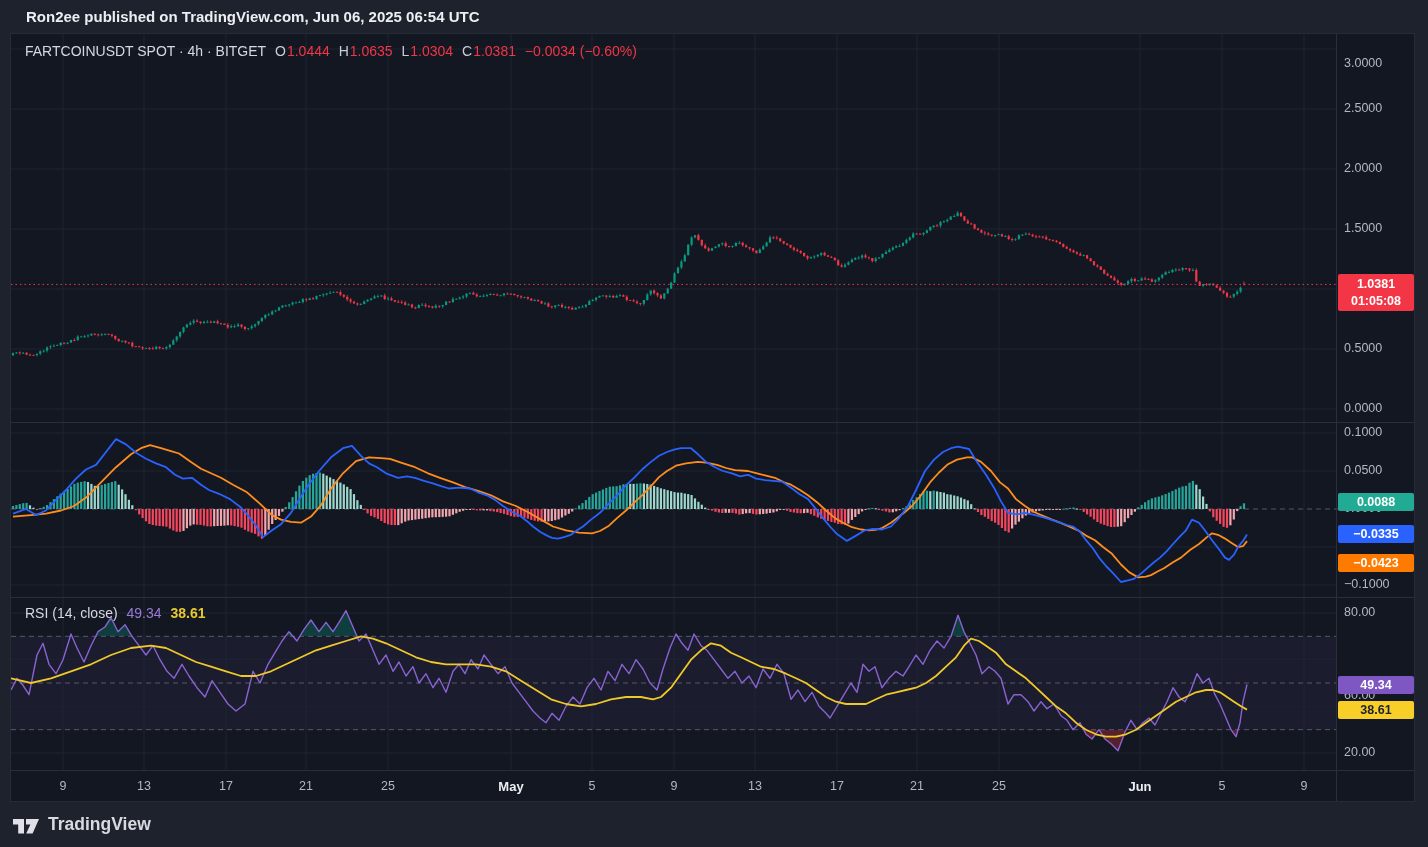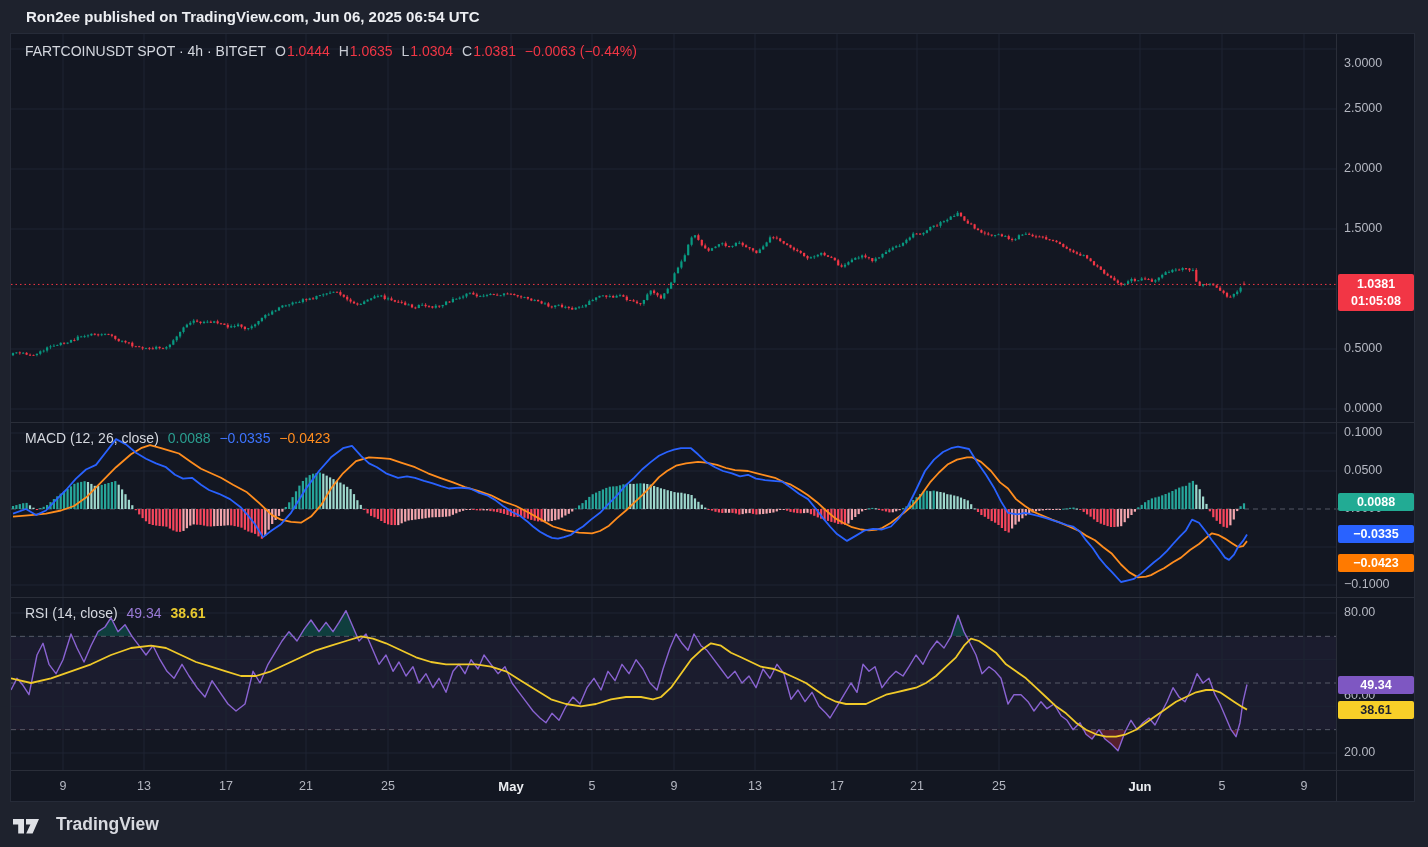--- a/index.html
+++ b/index.html
@@ -20,21 +20,21 @@
   .legend .purple{color:#9a7bd6}
   .legend .yellow{color:#e8c930;font-weight:700}
   .badge{position:absolute;left:1327px;width:76px;border-radius:2px;color:#fff;font-size:12.5px;
          font-weight:700;text-align:center;line-height:18px;height:18px;z-index:6}
   .badge.two-line{height:auto;line-height:16.5px;padding:2px 0}
   .axis-label{position:absolute;left:1333px;color:#b4b7c1;font-size:12.5px;z-index:4}
   .time-label{position:absolute;transform:translateX(-50%);color:#b4b7c1;font-size:12.5px;z-index:4}
   .time-label.bold{color:#eceef2;font-weight:700;font-size:13px}
   .footer{position:absolute;left:0;top:802px;width:100%;height:45px;background:#1e222d;
           display:flex;align-items:center;padding-left:13px;box-sizing:border-box}
-  .brand{display:flex;align-items:center;gap:16px;color:#d8dae0;font-size:17.5px;font-weight:700;cursor:pointer}
+  .brand{display:flex;align-items:center;gap:8px;color:#d8dae0;font-size:17.5px;font-weight:700;cursor:pointer}
 </style>
 </head>
 <body>
 
 <div class="topbar">
   <span>Ron2ee published on TradingView.com, Jun 06, 2025 06:54 UTC</span>
 </div>
 
 <div class="chart" id="chart">
   <svg id="cnv" width="1403" height="767">
@@ -1189,29 +1189,23 @@
         <line x1="1325.5" y1="0" x2="1325.5" y2="767"></line>
       </g>
     </svg>
 
   <div class="legend" style="left:14px;top:9px">
     <span>FARTCOINUSDT SPOT · 4h · BITGET</span>
     <span class="lbl">O</span><span class="red">1.0444</span>
     <span class="lbl">H</span><span class="red">1.0635</span>
     <span class="lbl">L</span><span class="red">1.0304</span>
     <span class="lbl">C</span><span class="red">1.0381</span>
-    <span class="red">−0.0063 (−0.44%)</span>
+    <span class="red">−0.0034 (−0.60%)</span>
   </div>
 
-  <div class="legend" style="left:14px;top:396px">
-    <span>MACD (12, 26, close)</span>
-    <span class="teal">0.0088</span>
-    <span class="blue">−0.0335</span>
-    <span class="orange">−0.0423</span>
-  </div>
 
   <div class="legend" style="left:14px;top:571px">
     <span>RSI (14, close)</span>
     <span class="purple">49.34</span>
     <span class="yellow">38.61</span>
   </div>
 
   <div class="badge two-line" id="badge-price" style="background: rgb(242, 54, 69); color: rgb(255, 255, 255); top: 240px;">
     <div>1.0381</div>
     <div>01:05:08</div>

